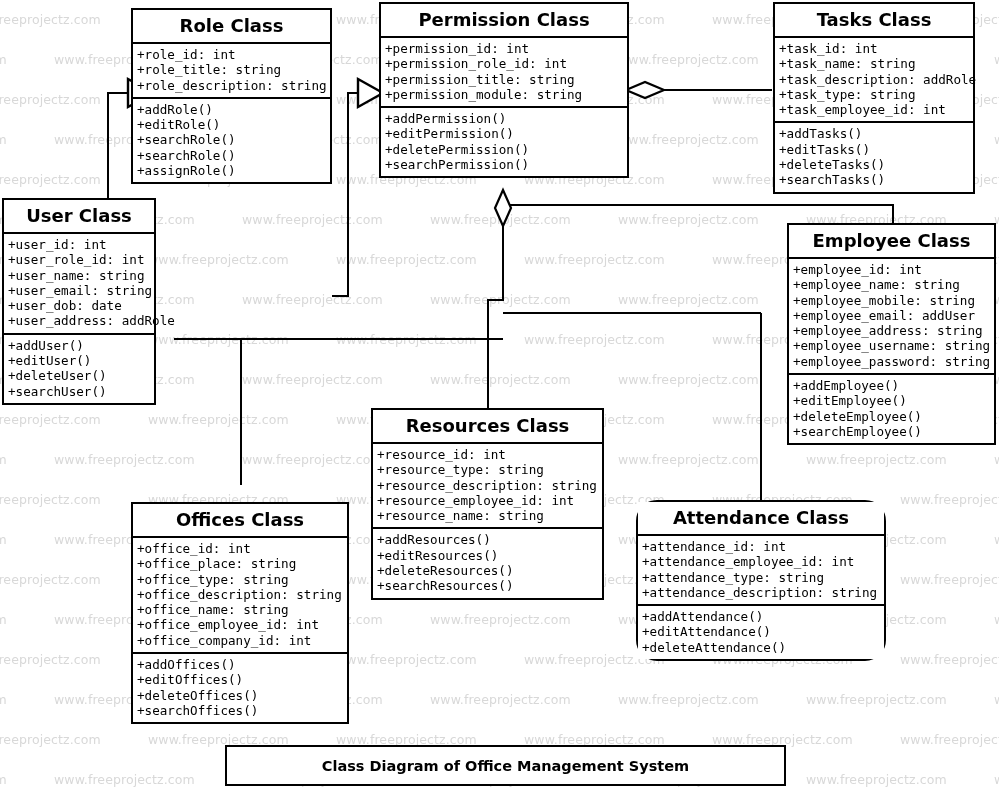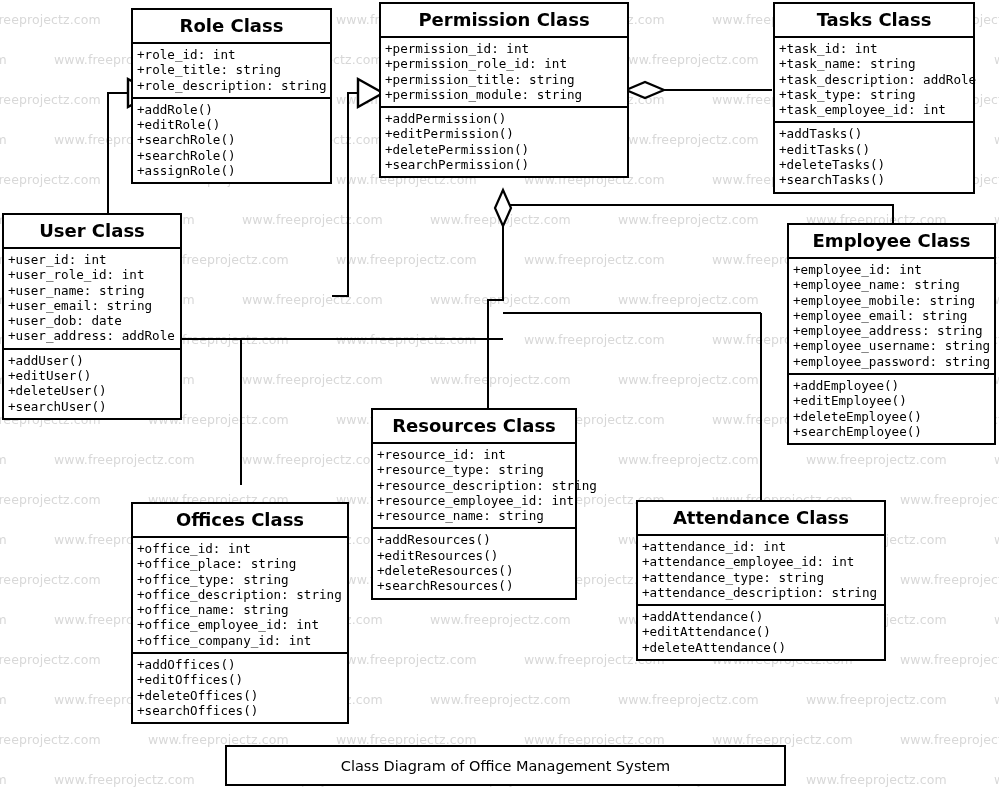--- a/index.html
+++ b/index.html
@@ -86,21 +86,21 @@
     box-sizing: border-box;
     background: #ffffff;
     border: 2px solid #000000;
     z-index: 4;
     display: flex;
     align-items: center;
     justify-content: center;
   }
   #caption-text {
     font-family: "DejaVu Sans", sans-serif;
-    font-weight: normal;
+    font-weight: bold;
     font-size: 14.5px;
     color: #000000;
     white-space: nowrap;
   }
 </style>
 </head>
 <body>
 
 <div id="canvas">
 
@@ -317,21 +317,21 @@
     </div>
     <div class="uml-sep"></div>
     <div class="uml-compartment">
       <div class="uml-row">+addTasks()</div>
       <div class="uml-row">+editTasks()</div>
       <div class="uml-row">+deleteTasks()</div>
       <div class="uml-row">+searchTasks()</div>
     </div>
   </div>
 
-  <div class="uml-class" id="box-user" style="left:2px; top:213px; width:180px;">
+  <div class="uml-class" id="box-user" style="left:2px; top:198px; width:154px;">
     <div class="uml-title">User Class</div>
     <div class="uml-sep"></div>
     <div class="uml-compartment">
       <div class="uml-row">+user_id: int</div>
       <div class="uml-row">+user_role_id: int</div>
       <div class="uml-row">+user_name: string</div>
       <div class="uml-row">+user_email: string</div>
       <div class="uml-row">+user_dob: date</div>
       <div class="uml-row">+user_address: addRole</div>
     </div>
@@ -344,35 +344,35 @@
     </div>
   </div>
 
   <div class="uml-class" id="box-employee" style="left:787px; top:223px; width:209px;">
     <div class="uml-title">Employee Class</div>
     <div class="uml-sep"></div>
     <div class="uml-compartment">
       <div class="uml-row">+employee_id: int</div>
       <div class="uml-row">+employee_name: string</div>
       <div class="uml-row">+employee_mobile: string</div>
-      <div class="uml-row">+employee_email: string</div>
+      <div class="uml-row">+employee_email: addUser</div>
       <div class="uml-row">+employee_address: string</div>
       <div class="uml-row">+employee_username: string</div>
       <div class="uml-row">+employee_password: string</div>
     </div>
     <div class="uml-sep"></div>
     <div class="uml-compartment">
       <div class="uml-row">+addEmployee()</div>
       <div class="uml-row">+editEmployee()</div>
       <div class="uml-row">+deleteEmployee()</div>
       <div class="uml-row">+searchEmployee()</div>
     </div>
   </div>
 
-  <div class="uml-class" id="box-resources" style="left:371px; top:408px; width:206px;">
+  <div class="uml-class" id="box-resources" style="left:371px; top:408px; width:233px;">
     <div class="uml-title">Resources Class</div>
     <div class="uml-sep"></div>
     <div class="uml-compartment">
       <div class="uml-row">+resource_id: int</div>
       <div class="uml-row">+resource_type: string</div>
       <div class="uml-row">+resource_description: string</div>
       <div class="uml-row">+resource_employee_id: int</div>
       <div class="uml-row">+resource_name: string</div>
     </div>
     <div class="uml-sep"></div>
@@ -398,21 +398,21 @@
     </div>
     <div class="uml-sep"></div>
     <div class="uml-compartment">
       <div class="uml-row">+addOffices()</div>
       <div class="uml-row">+editOffices()</div>
       <div class="uml-row">+deleteOffices()</div>
       <div class="uml-row">+searchOffices()</div>
     </div>
   </div>
 
-  <div class="uml-class" id="box-attendance" style="left:636px; top:500px; width:250px;">
+  <div class="uml-class" id="box-attendance" style="left:636px; top:500px; width:250px;border-radius:21px;">
     <div class="uml-title">Attendance Class</div>
     <div class="uml-sep"></div>
     <div class="uml-compartment">
       <div class="uml-row">+attendance_id: int</div>
       <div class="uml-row">+attendance_employee_id: int</div>
       <div class="uml-row">+attendance_type: string</div>
       <div class="uml-row">+attendance_description: string</div>
     </div>
     <div class="uml-sep"></div>
     <div class="uml-compartment">

